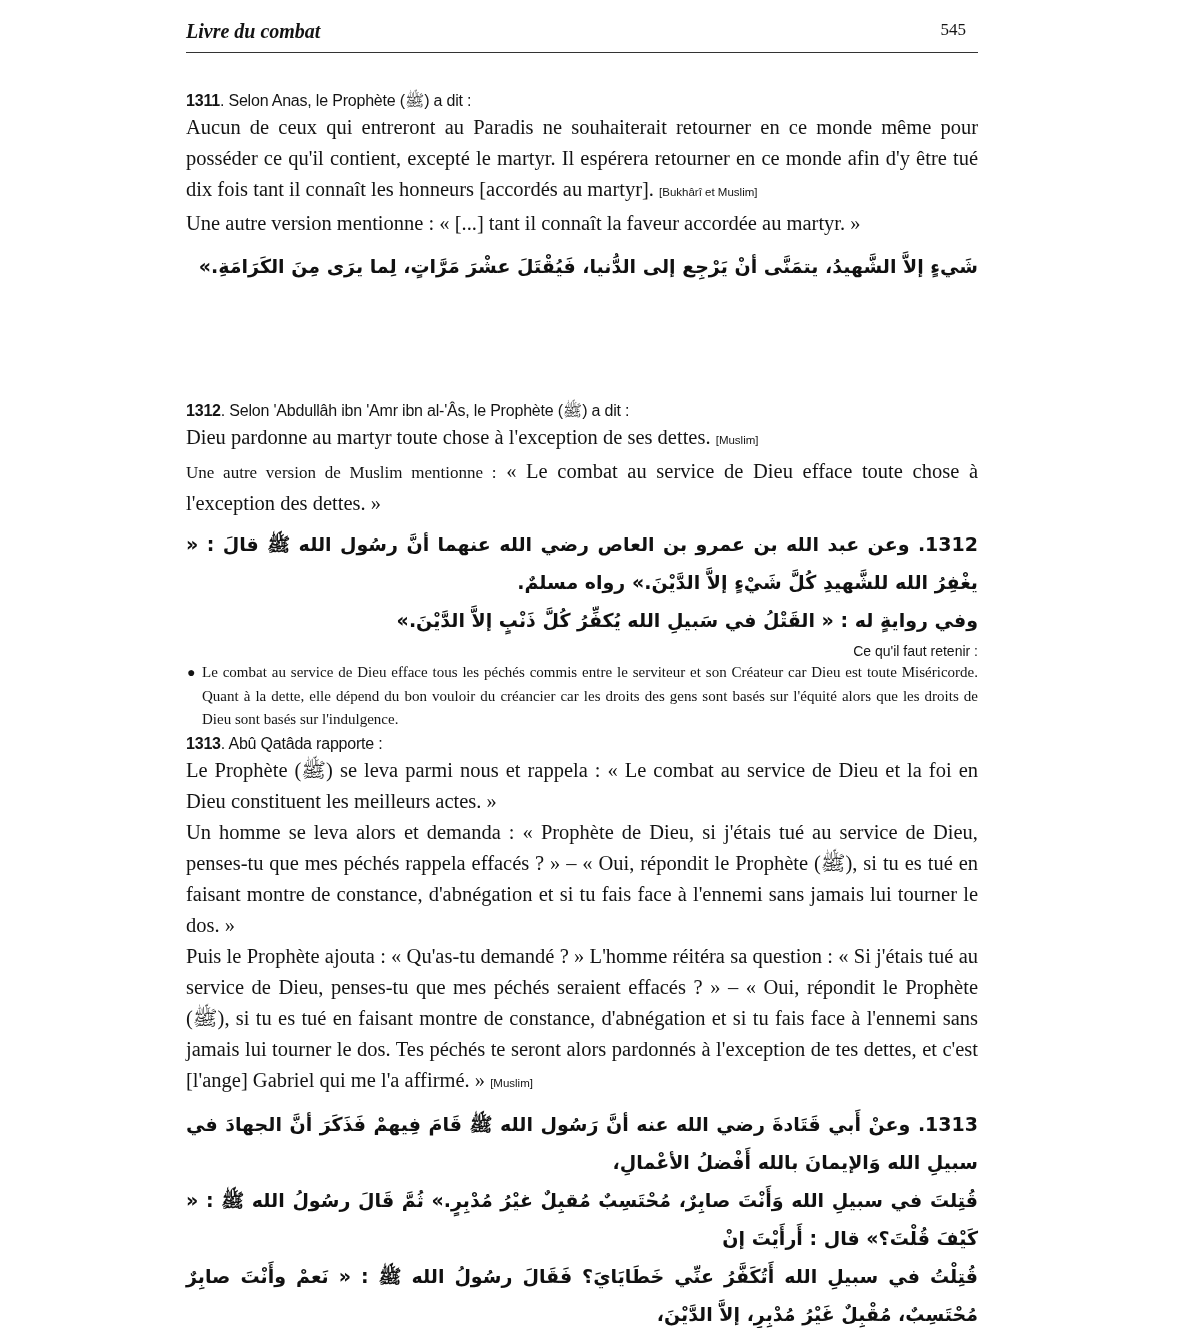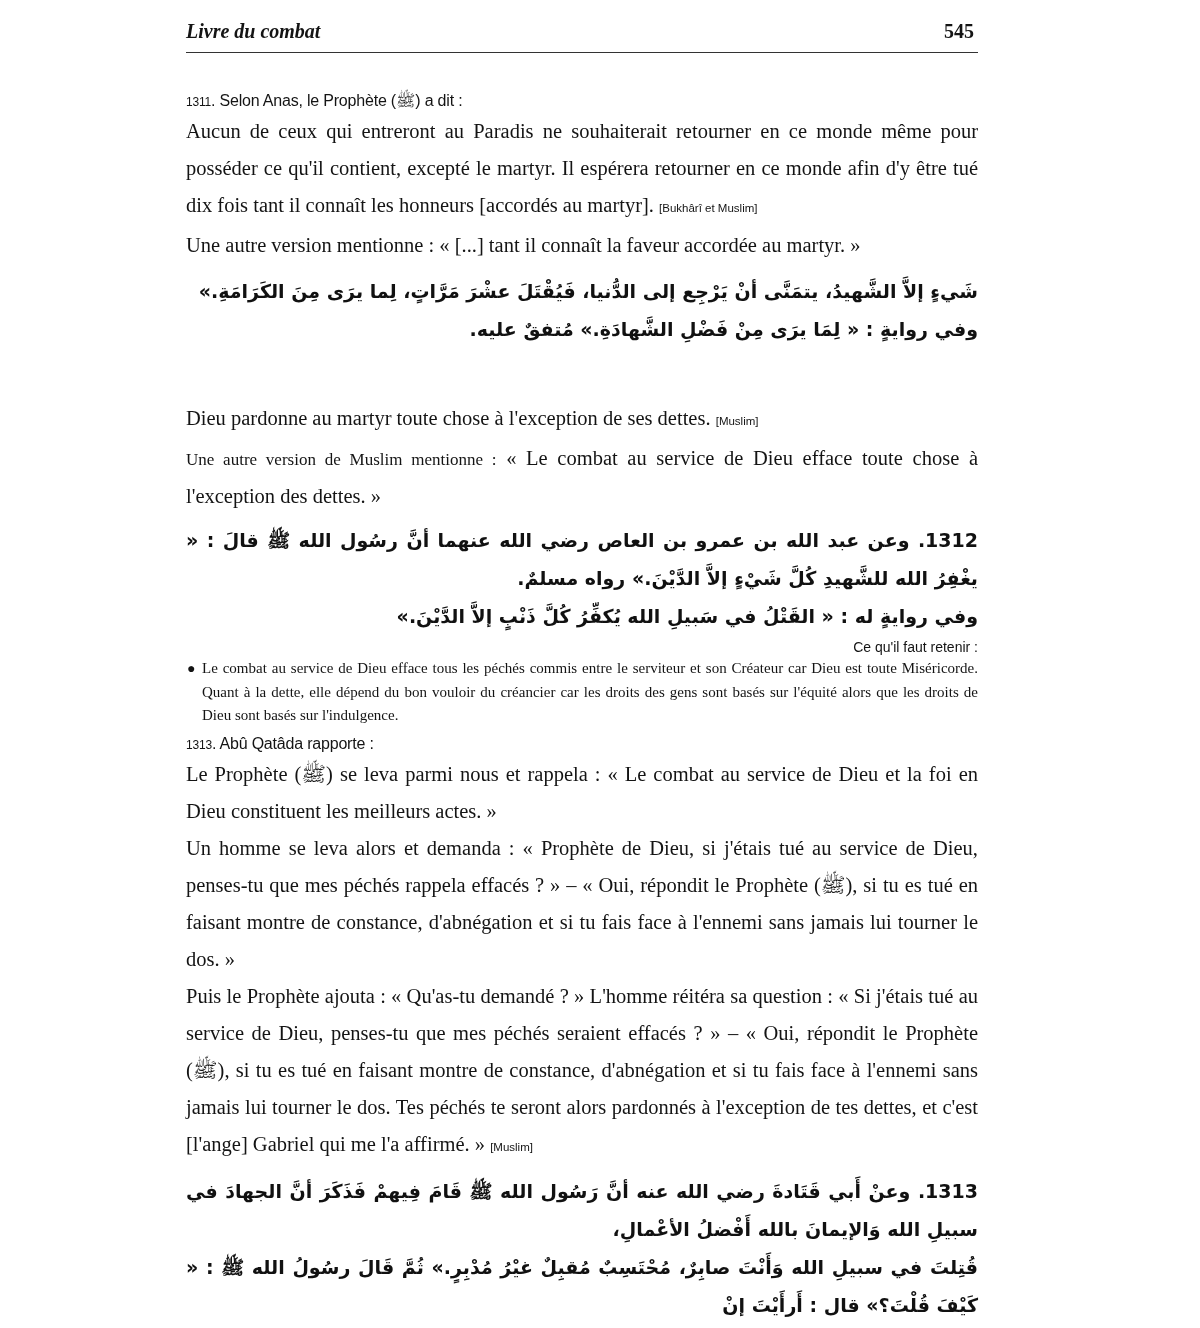--- a/index.html
+++ b/index.html
@@ -1,25 +1,25 @@
 <!DOCTYPE html>
 <html><head>
 <meta charset="utf-8">
 <style>
   html, body { margin: 0; padding: 0; background: #ffffff; }
   body { width: 1200px; height: 1328px; position: relative; overflow: hidden; color: #141414; }
   .page { position: absolute; left: 186px; top: 0; width: 792px; }
   .running-head { position: absolute; top: 20px; left: 0; width: 792px; height: 30px; font-family: "Liberation Serif", serif; }
   .running-title { position: absolute; left: 0; top: 0; font-style: italic; font-size: 20px; font-weight: bold; }
-  .page-number { position: absolute; right: 4px; top: 0; font-size: 20px; font-weight: bold; }
+  .page-number { position: absolute; right: 12px; top: 0; font-size: 17px; }
   .head-rule { position: absolute; top: 52px; left: 0; width: 792px; height: 0; border-top: 1.5px solid #333; }
   .hadith { position: absolute; left: 0; width: 792px; }
   .hadith-head { font-family: "Liberation Sans", sans-serif; font-size: 16px; line-height: 22px; letter-spacing: -0.2px; }
-  .hadith-num { font-weight: normal; font-size: 12px; }
-  .fr { font-family: "Liberation Serif", serif; font-size: 20.5px; line-height: 37px; margin: 0; }
+  .hadith-num { font-weight: bold; font-size: 16px; }
+  .fr { font-family: "Liberation Serif", serif; font-size: 20.5px; line-height: 31px; margin: 0; }
   .fr.small-lead .lead { font-size: 17px; }
   .source { font-family: "Liberation Sans", sans-serif; font-size: 11.5px; }
   .ar { font-family: "DejaVu Sans", sans-serif; direction: rtl; text-align: justify; text-align-last: right; font-size: 19px; line-height: 38px; font-weight: bold; margin: 0; color: #111; }
   .ar .line { display: block; }
   .retain-title { font-family: "Liberation Sans", sans-serif; font-size: 14px; line-height: 20px; margin-top: 2px; text-align: right; }
   .retain-item { font-family: "Liberation Serif", serif; font-size: 15px; line-height: 23.5px; padding-left: 16px; position: relative; text-align: justify; }
   .bullet { position: absolute; left: 1px; top: 0; font-size: 14px; }
 </style>
 </head>
 <body>
@@ -36,25 +36,27 @@
     <div class="hadith-head">
       <span class="hadith-num">1311</span><span>. Selon Anas, le Prophète (ﷺ) a dit :</span>
     </div>
     <p class="fr" style="text-align:justify;">
       <span>Aucun de ceux qui entreront au Paradis ne souhaiterait retourner en ce monde même pour posséder ce qu'il contient, excepté le martyr. Il espérera retourner en ce monde afin d'y être tué dix fois tant il connaît les honneurs [accordés au martyr].</span>
       <span class="source">[Bukhârî et Muslim]</span>
     </p>
     <p class="fr">Une autre version mentionne : « [...] tant il connaît la faveur accordée au martyr. »</p>
     <div class="ar" style="margin-top:8px;">
       <span class="line">شَيءٍ إلاَّ الشَّهيدُ، يتمَنَّى أنْ يَرْجِع إلى الدُّنيا، فَيُقْتَلَ عشْرَ مَرَّاتٍ، لِما يرَى مِنَ الكَرَامَةِ.»</span>
-      <span class="line">وفي روايةٍ : « لِمَا يرَى مِنْ فَضْلِ الشَّهادَةِ.» مُتفقٌ عليه.</span>
     </div>
   </div>
 
   <div class="hadith" style="top:400px;">
+    <div class="hadith-head">
+      <span class="hadith-num">1312</span><span>. Selon 'Abdullâh ibn 'Amr ibn al-'Âs, le Prophète (ﷺ) a dit :</span>
+    </div>
     <p class="fr">
       <span>Dieu pardonne au martyr toute chose à l'exception de ses dettes.</span>
       <span class="source">[Muslim]</span>
     </p>
     <p class="fr small-lead" style="text-align:justify;">
       <span class="lead">Une autre version de Muslim mentionne :</span>
       <span>« Le combat au service de Dieu efface toute chose à l'exception des dettes. »</span>
     </p>
     <div class="ar" style="margin-top:6px;">
       <span class="line">1312. وعن عبد الله بن عمرو بن العاص رضي الله عنهما أنَّ رسُول الله ﷺ قالَ : « يغْفِرُ الله للشَّهيدِ كُلَّ شَيْءٍ إلاَّ الدَّيْنَ.» رواه مسلمٌ.</span>

